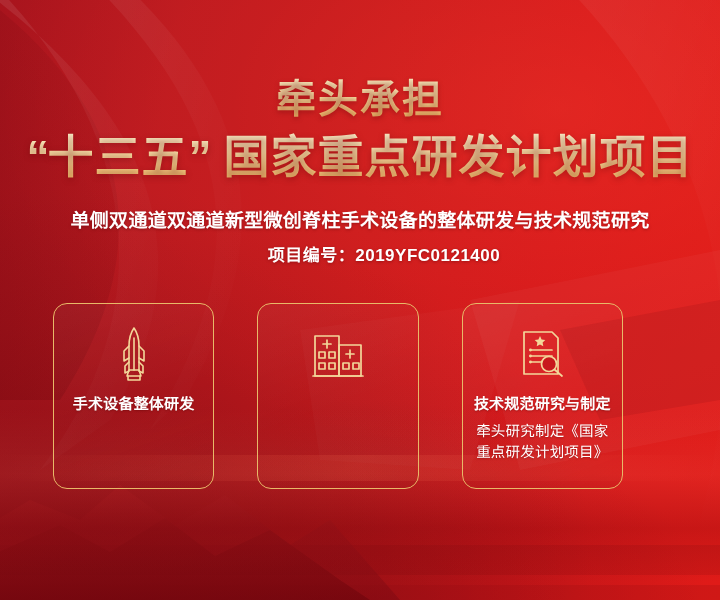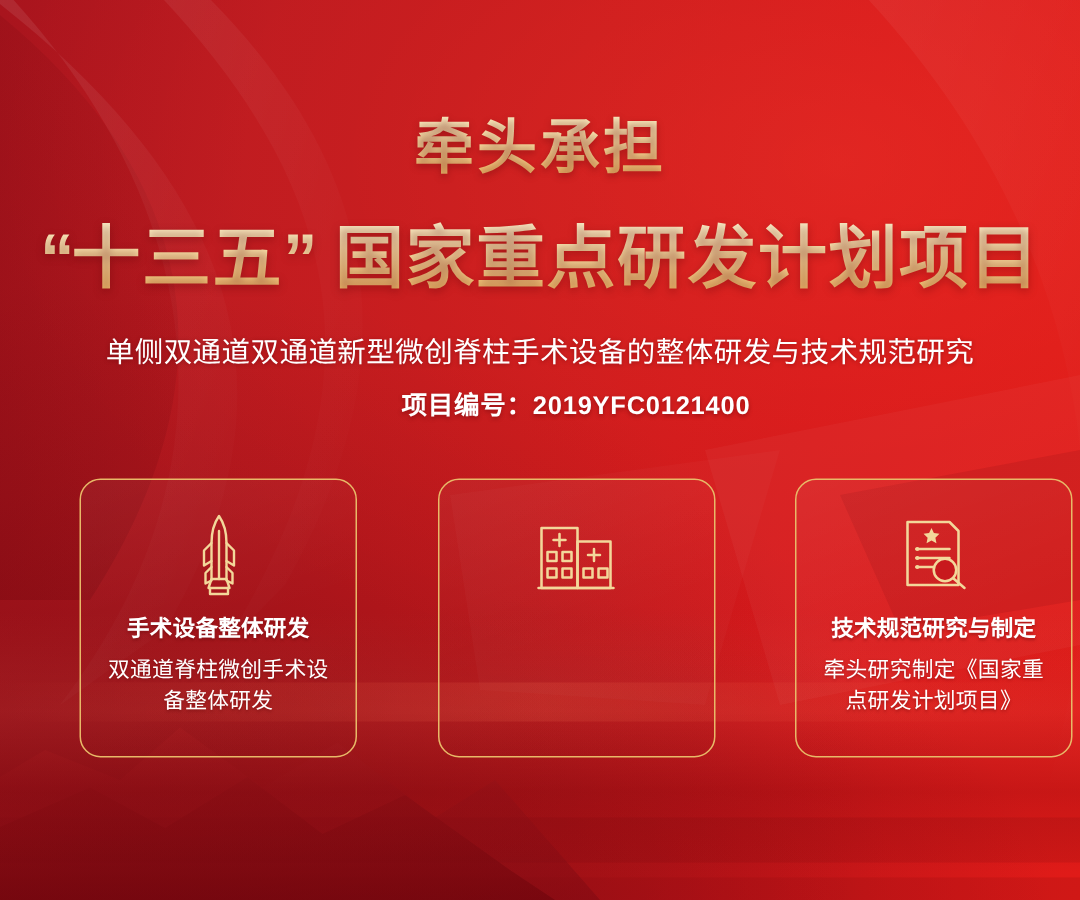--- a/index.html
+++ b/index.html
@@ -50,61 +50,61 @@
     font-weight: bold;
     letter-spacing: 2px;
     background: linear-gradient(180deg, #FCEFC6 0%, #FAE0A4 42%, #F2C172 78%, #EEB85F 100%);
     -webkit-background-clip: text;
     background-clip: text;
     color: transparent;
     -webkit-text-fill-color: transparent;
     text-shadow: 0 2px 5px rgba(92,6,10,0.35);
   }
   .title-line2 {
-    margin-top: 19px;
+    margin-top: 4px;
     font-size: 46px;
     line-height: 58px;
     font-weight: bold;
     letter-spacing: 1px;
     background: linear-gradient(180deg, #FDF3D2 0%, #FBE3AA 40%, #F3C madness 40%, #F3C476 80%, #EEB85D 100%);
     background: linear-gradient(180deg, #FDF3D2 0%, #FBE3AA 40%, #F3C476 80%, #EEB85D 100%);
     -webkit-background-clip: text;
     background-clip: text;
     color: transparent;
     -webkit-text-fill-color: transparent;
     text-shadow: 0 2px 6px rgba(92,6,10,0.35);
     text-align: center;
   }
   .title-line2 .quote { letter-spacing: -2px; }
   .subtitle {
     margin-top: 22px;
     font-size: 19px;
     line-height: 26px;
-    font-weight: normal;
+    font-weight: bold;
     color: #ffffff;
     letter-spacing: 0.3px;
     text-shadow: 0 1px 3px rgba(90,5,8,0.45);
   }
   .project-no {
     margin-top: 10px;
     font-size: 17px;
     line-height: 24px;
     font-weight: bold;
     color: #ffffff;
     letter-spacing: 0.5px;
     text-shadow: 0 1px 3px rgba(90,5,8,0.45);
     padding-left: 48px;
   }
 
   
   .cards {
     position: absolute;
     left: 53px;
-    top: 319px;
-    width: 662px;
+    top: 303px;
+    width: 570px;
     display: flex;
     justify-content: space-between;
     gap: 43px;
   }
   .card {
     position: relative;
     width: 185px;
     height: 186px;
     box-sizing: border-box;
     border: 1px solid #E8B968;
@@ -206,21 +206,20 @@
           <path d="M13 20 L8 25 L8 35 L13 32"></path>
           <path d="M23 20 L28 25 L28 35 L23 32"></path>
           <path d="M13 36 L9 40 L9 47 L13 45"></path>
           <path d="M23 36 L27 40 L27 47 L23 45"></path>
           <path d="M13 44 L11 50 L25 50 L23 44"></path>
           <path d="M12 50 L12 54 L24 54 L24 50"></path>
           <line x1="18" y1="12" x2="18" y2="44"></line>
         </svg>
       </div>
       <div class="card-title">手术设备整体研发</div>
-      <div class="card-desc">双通道脊柱微创手术设备整体研发</div>
     </div>
 
     <div class="card">
       <div class="card-icon">
         <svg width="54" height="48" viewBox="0 0 54 48" fill="none" stroke="#F3D79A" stroke-width="1.7" stroke-linejoin="round" stroke-linecap="round">
           <rect x="4" y="6" width="24" height="40"></rect>
           <rect x="28" y="15" width="22" height="31"></rect>
           <path d="M16 10 L16 18 M12 14 L20 14"></path>
           <path d="M39 20 L39 28 M35 24 L43 24"></path>
           <rect x="8" y="22" width="6" height="6"></rect>

